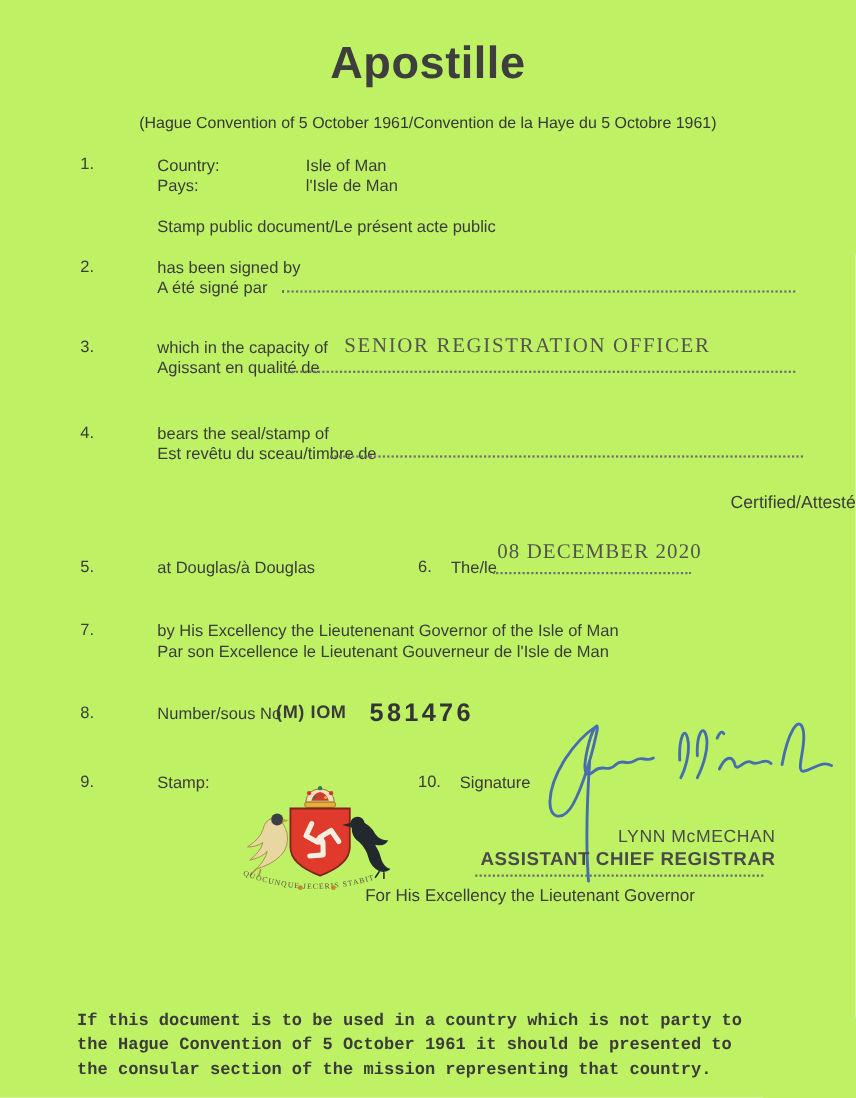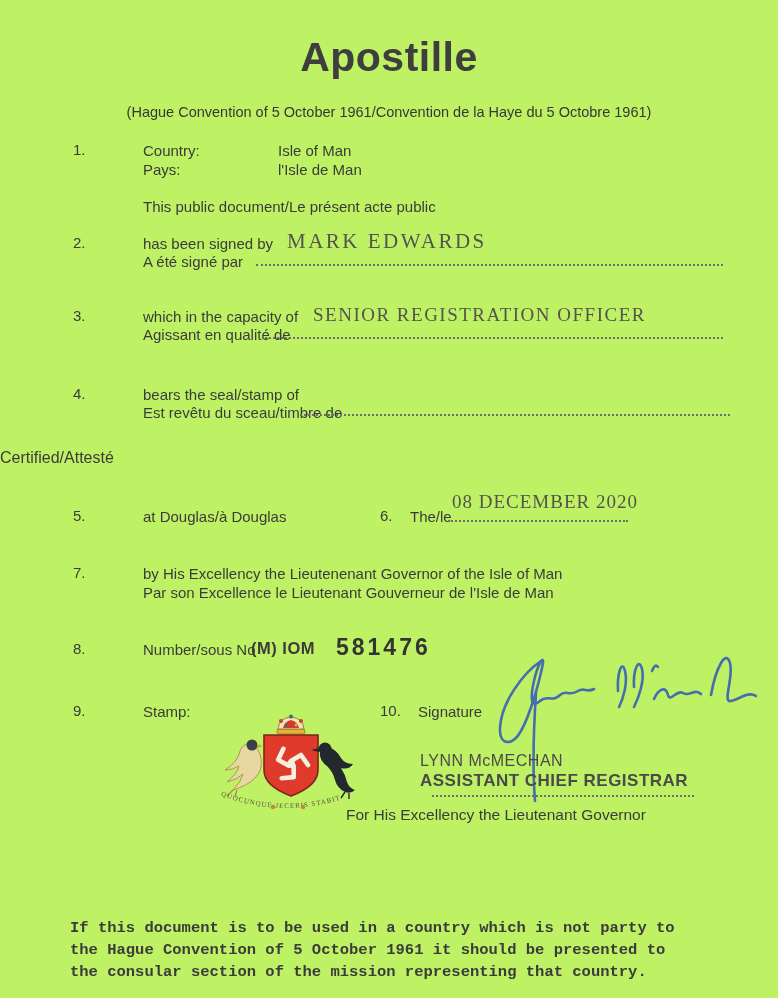--- a/index.html
+++ b/index.html
@@ -21,43 +21,42 @@
     font-size:14.5px;color:#373737;
   }
   .num{font-size:15px;color:#3b3b3b;}
   .lbl{font-size:15px;color:#3b3b3b;line-height:19.5px;}
   .stamped{
     font-family:"Liberation Serif","DejaVu Serif",serif;
     color:#55534f;letter-spacing:2.5px;white-space:nowrap;
   }
   .dotline{border-bottom:2px dotted #6e6e6e;height:0;}
   .bold{font-weight:700;}
-  .centered{text-align:left;}
+  .centered{text-align:right;}
   .footer-par{font-size:15px;line-height:21.5px;color:#3b3b3b;}
   .sig-name{font-size:16px;color:#4a4a4a;letter-spacing:0.5px;}
   .sig-title{font-size:17px;font-weight:700;color:#4a4a4a;letter-spacing:0.5px;}
 </style>
 </head>
 <body>
 
 <div class="page">
 
   <div class="abs title">Apostille</div>
   <div class="abs subtitle">(Hague Convention of 5 October 1961/Convention de la Haye du 5 Octobre 1961)</div>
 
   <div class="abs num" style="top:141px;left:73px;">1.</div>
   <div class="abs lbl" style="top:141px;left:143px;">Country:</div>
   <div class="abs lbl" style="top:141px;left:278px;">Isle of Man</div>
   <div class="abs lbl" style="top:160px;left:143px;">Pays:</div>
   <div class="abs lbl" style="top:160px;left:278px;">l'Isle de Man</div>
-  <div class="abs lbl" style="top:197px;left:143px;">This public document/Le présent acte public</div>
+  <div class="abs lbl" style="top:197px;left:143px;">Stamp public document/Le présent acte public</div>
 
   <div class="abs num" style="top:234px;left:73px;">2.</div>
   <div class="abs lbl" style="top:234px;left:143px;">has been signed by</div>
-  <div class="abs stamped" style="top:229px;left:287px;font-size:21px;">MARK EDWARDS</div>
   <div class="abs lbl" style="top:252px;left:143px;">A été signé par</div>
   <div class="abs dotline" style="top:264px;left:256px;width:467px;"></div>
 
   <div class="abs num" style="top:307px;left:73px;">3.</div>
   <div class="abs lbl" style="top:307px;left:143px;">which in the capacity of</div>
   <div class="abs stamped" style="top:304px;left:313px;font-size:19px;letter-spacing:1.5px;text-align:right;">SENIOR REGISTRATION OFFICER</div>
   <div class="abs lbl" style="top:325px;left:143px;">Agissant en qualité de</div>
   <div class="abs dotline" style="top:337px;left:262px;width:461px;"></div>
 
   <div class="abs num" style="top:385px;left:73px;">4.</div>
@@ -152,17 +151,17 @@
         <path d="M184,38 C186,33 188,31 190,34"></path>
         <path d="M186,66 C191,55 198,53 200,62 C202,70 209,56 215,60 C221,64 227,55 233,61"></path>
         <path d="M243,62 C248,34 258,16 262,30 C266,44 254,70 263,68 C272,66 280,58 288,63"></path>
       </g>
     </svg>
   </div>
 
   <div class="abs centered sig-title" style="top:771px;left:420px;width:285px;">ASSISTANT CHIEF REGISTRAR</div>
   <div class="abs centered sig-name" style="top:752px;left:420px;width:285px;">LYNN McMECHAN</div>
   <div class="abs dotline" style="top:795px;left:432px;width:262px;"></div>
-  <div class="abs" style="top:806px;left:346px;font-size:15.5px;color:#3b3b3b;">For His Excellency the Lieutenant Governor</div>
+  <div class="abs" style="top:806px;left:332px;font-size:15.5px;color:#3b3b3b;">For His Excellency the Lieutenant Governor</div>
 
   <div class="abs footer-par bold" style="top:917px;left:70px;width:610px;font-size:15.5px;line-height:22px;font-family:Liberation Mono, monospace;">If this document is to be used in a country which is not party to the Hague Convention of 5 October 1961 it should be presented to the consular section of the mission representing that country.</div>
 
 </div>
 
 </body></html>

